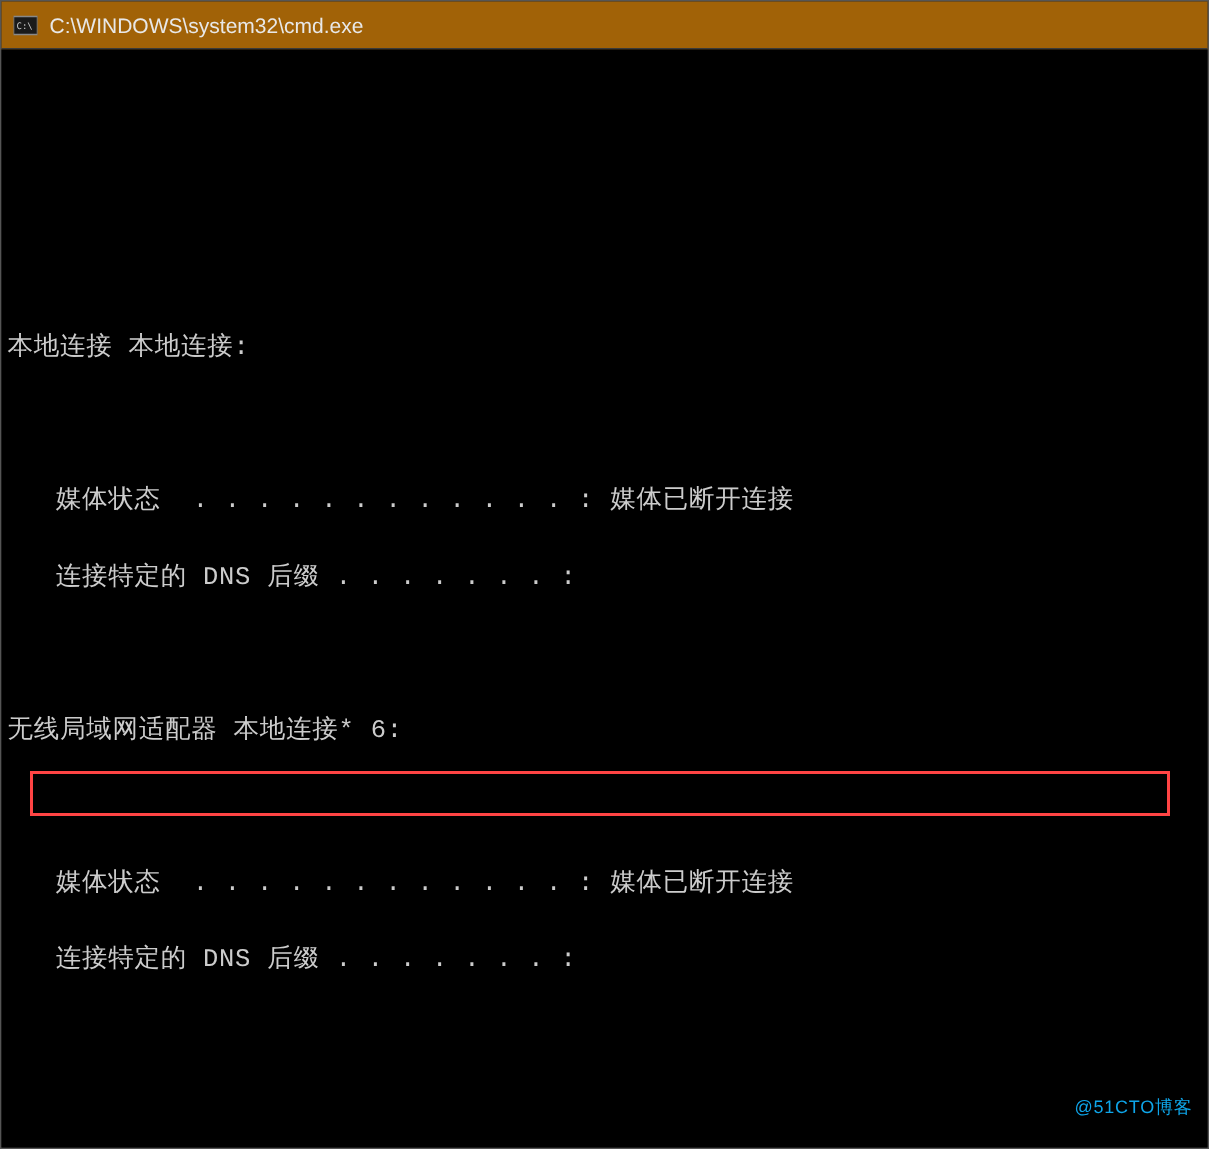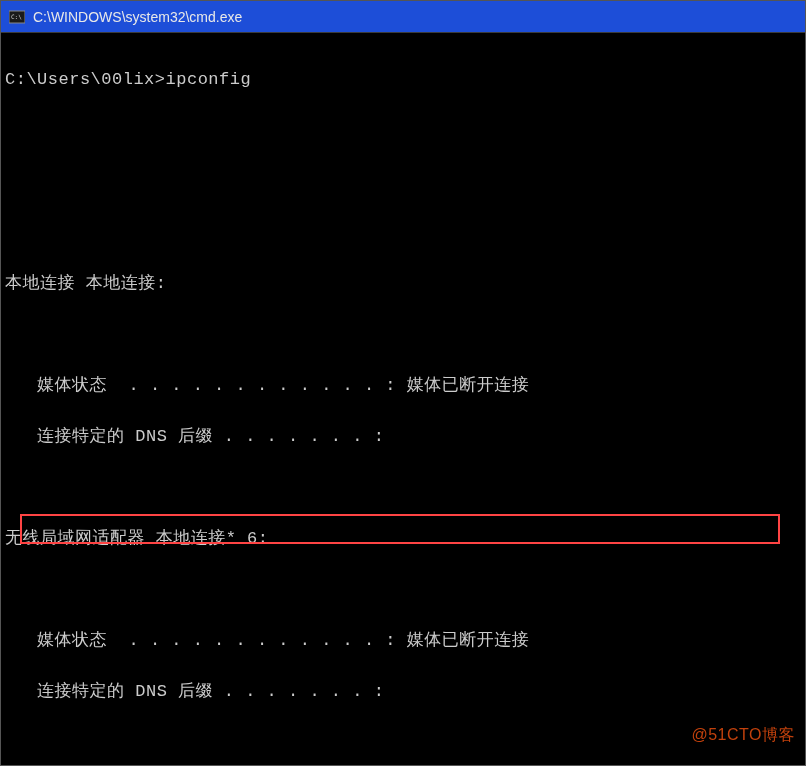--- a/index.html
+++ b/index.html
@@ -10,21 +10,21 @@
       font-family: Consolas, 'Courier New', monospace;
       overflow: hidden;
       position: relative;
     }
     .window {
       width: 100%;
       height: 100%;
       border: 1px solid #555;
     }
     .title-bar {
-      background: #1d4ed8;
+      background: #a16207;
       height: 32px;
       display: flex;
       align-items: center;
       padding: 0 8px;
       border-bottom: 1px solid #3a3a3a;
     }
     .title-icon {
       width: 16px;
       height: 16px;
       margin-right: 8px;
@@ -56,40 +56,39 @@
       pointer-events: none;
       left: 19px;
       top: 481px;
       width: 760px;
       height: 30px;
     }
     .watermark {
       position: absolute;
       right: 10px;
       bottom: 18px;
-      color: #c2410c;
-      font-size: 16px;
+      color: #0ea5e9;
+      font-size: 12px;
       font-family: Arial, sans-serif;
     }
   </style>
 </head>
 <body>
 
 <div class="window">
   <div class="title-bar">
     <span class="title-icon">
       <svg viewBox="0 0 16 16">
         <rect x="0" y="2" width="16" height="12" fill="#1a1a1a" stroke="#888" stroke-width="1"></rect>
         <text x="2" y="10" font-size="6" fill="#ccc" font-family="monospace">C:\</text>
       </svg>
     </span>
     <span class="title-text">C:\WINDOWS\system32\cmd.exe</span>
   </div>
   <div class="terminal">
-<span class="line">C:\Users\00lix&gt;ipconfig</span>
 <span class="line"> </span>
 <span class="line"> </span>
 <span class="line"> </span>
 <span class="line">本地连接 本地连接:</span>
 <span class="line"> </span>
 <span class="line">   媒体状态  . . . . . . . . . . . . : 媒体已断开连接</span>
 <span class="line">   连接特定的 DNS 后缀 . . . . . . . :</span>
 <span class="line"> </span>
 <span class="line">无线局域网适配器 本地连接* 6:</span>
 <span class="line"> </span>

